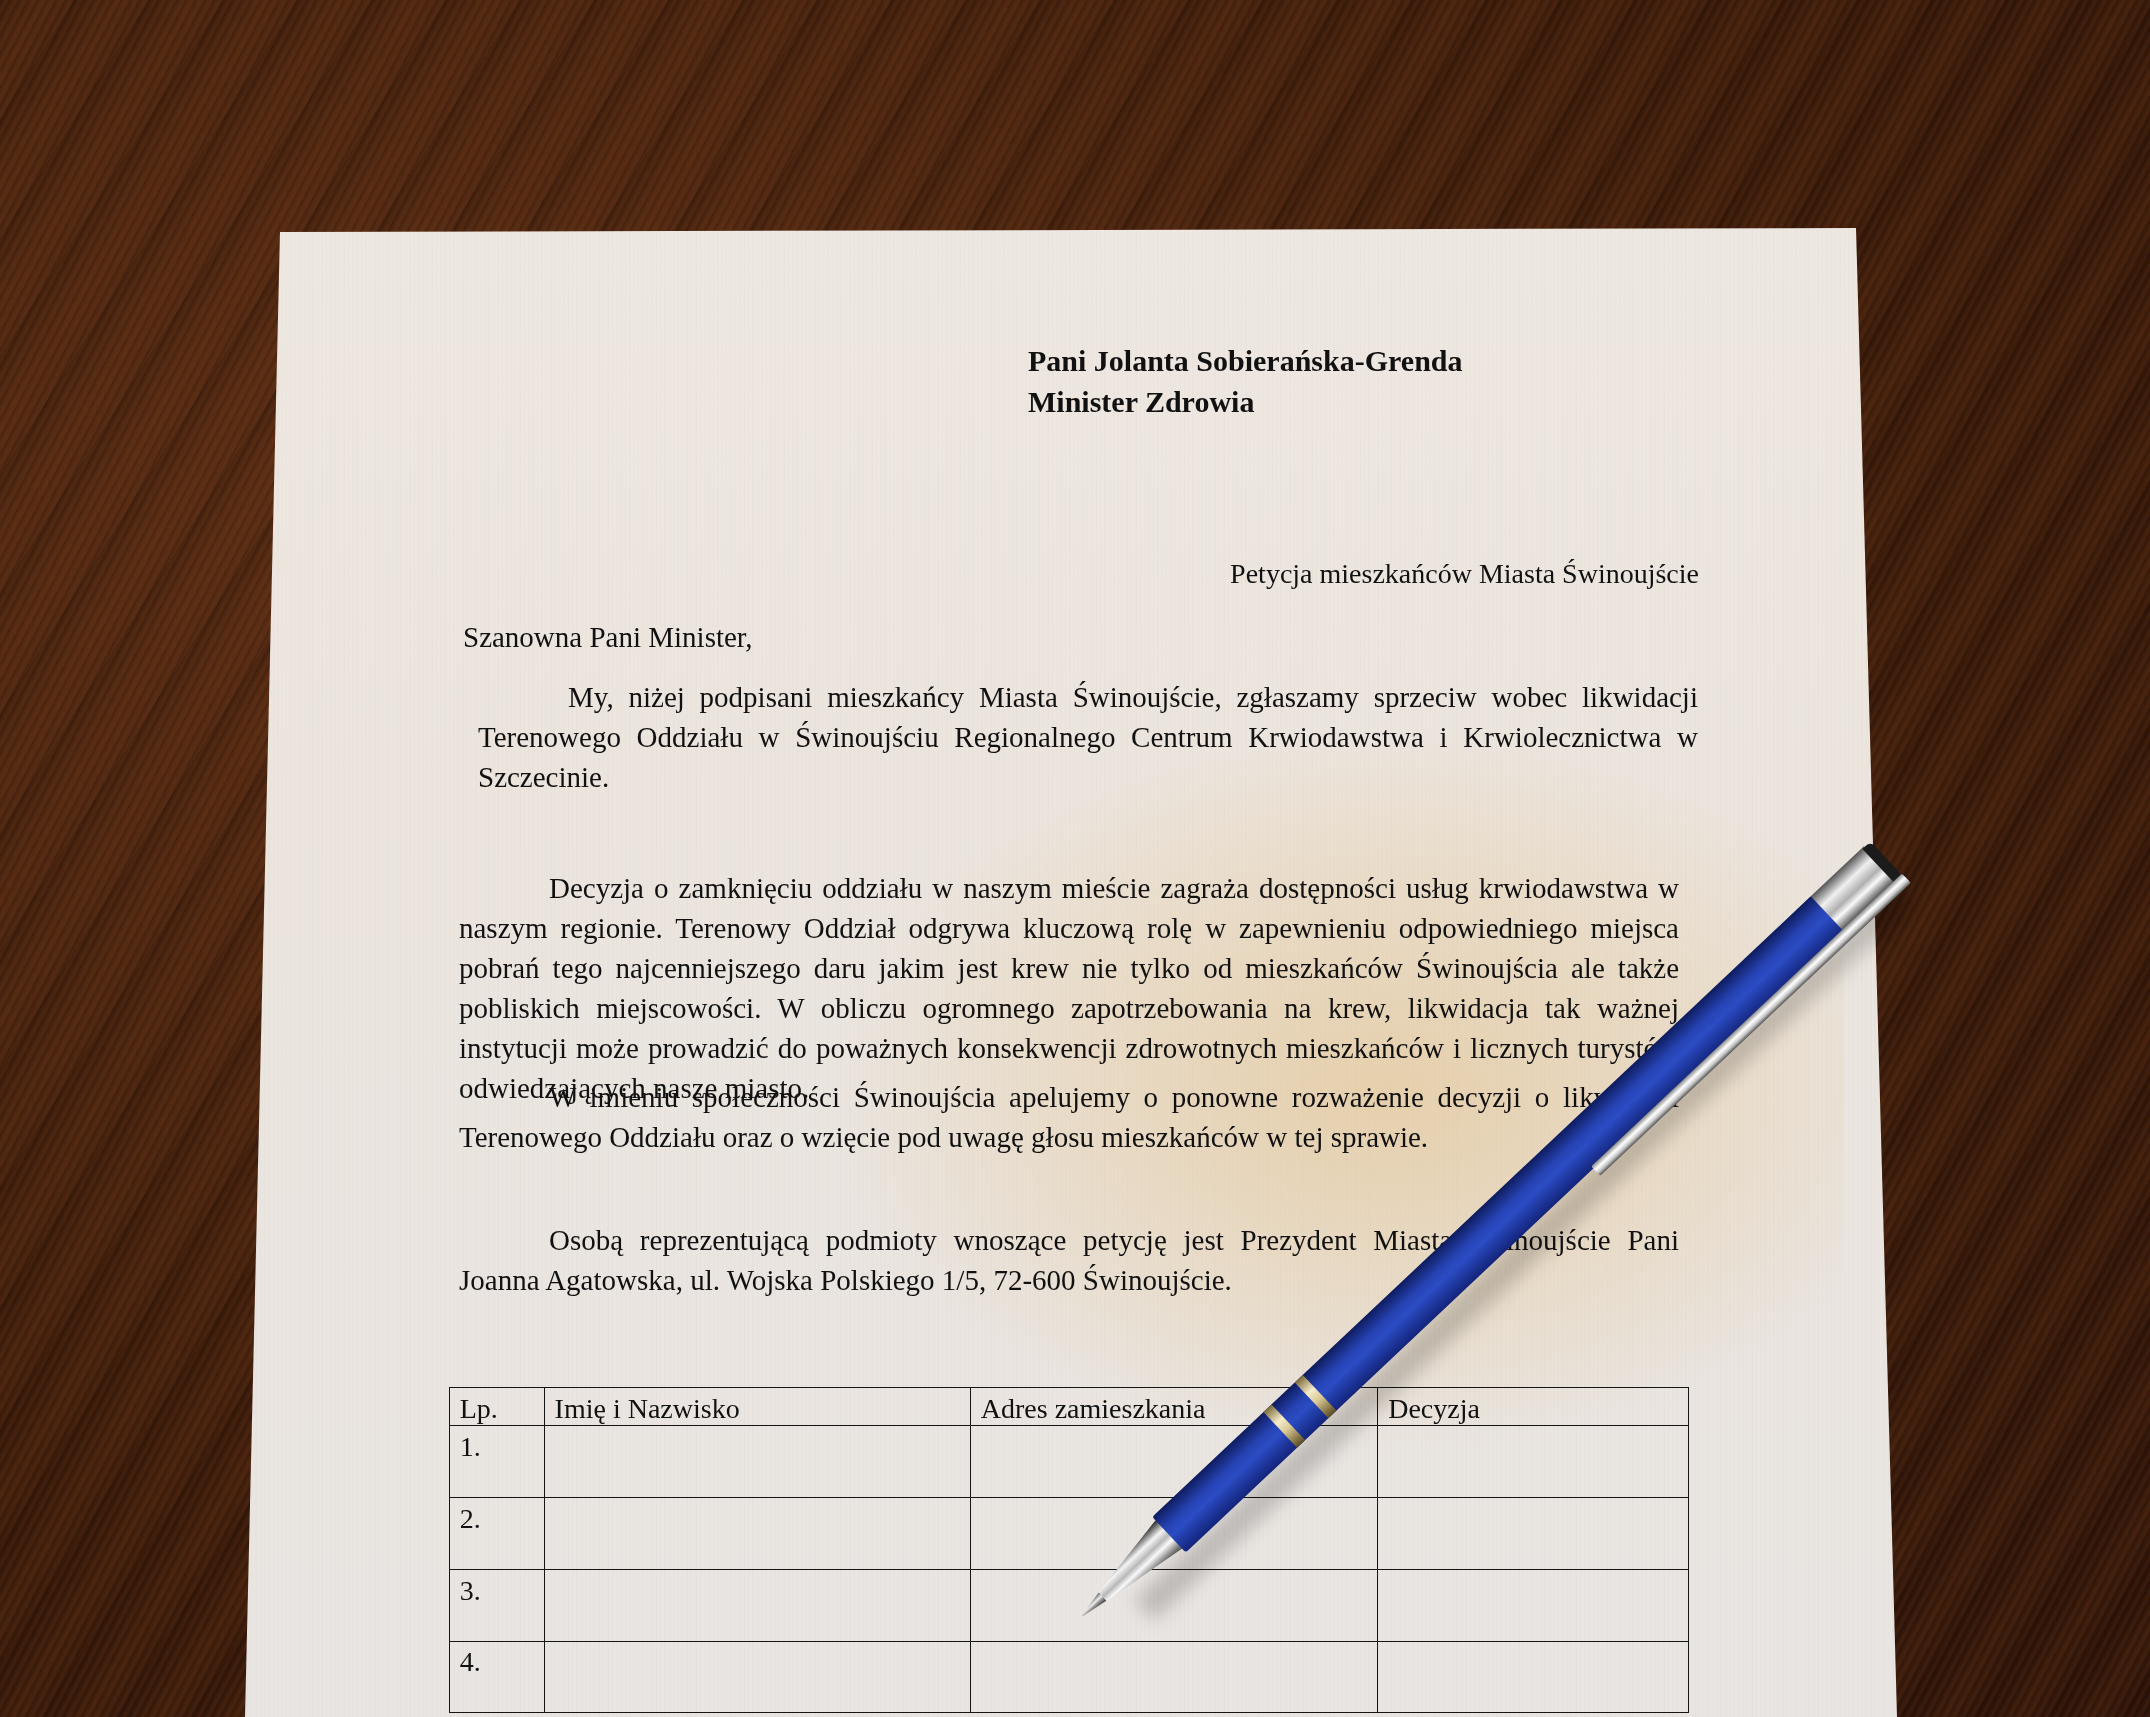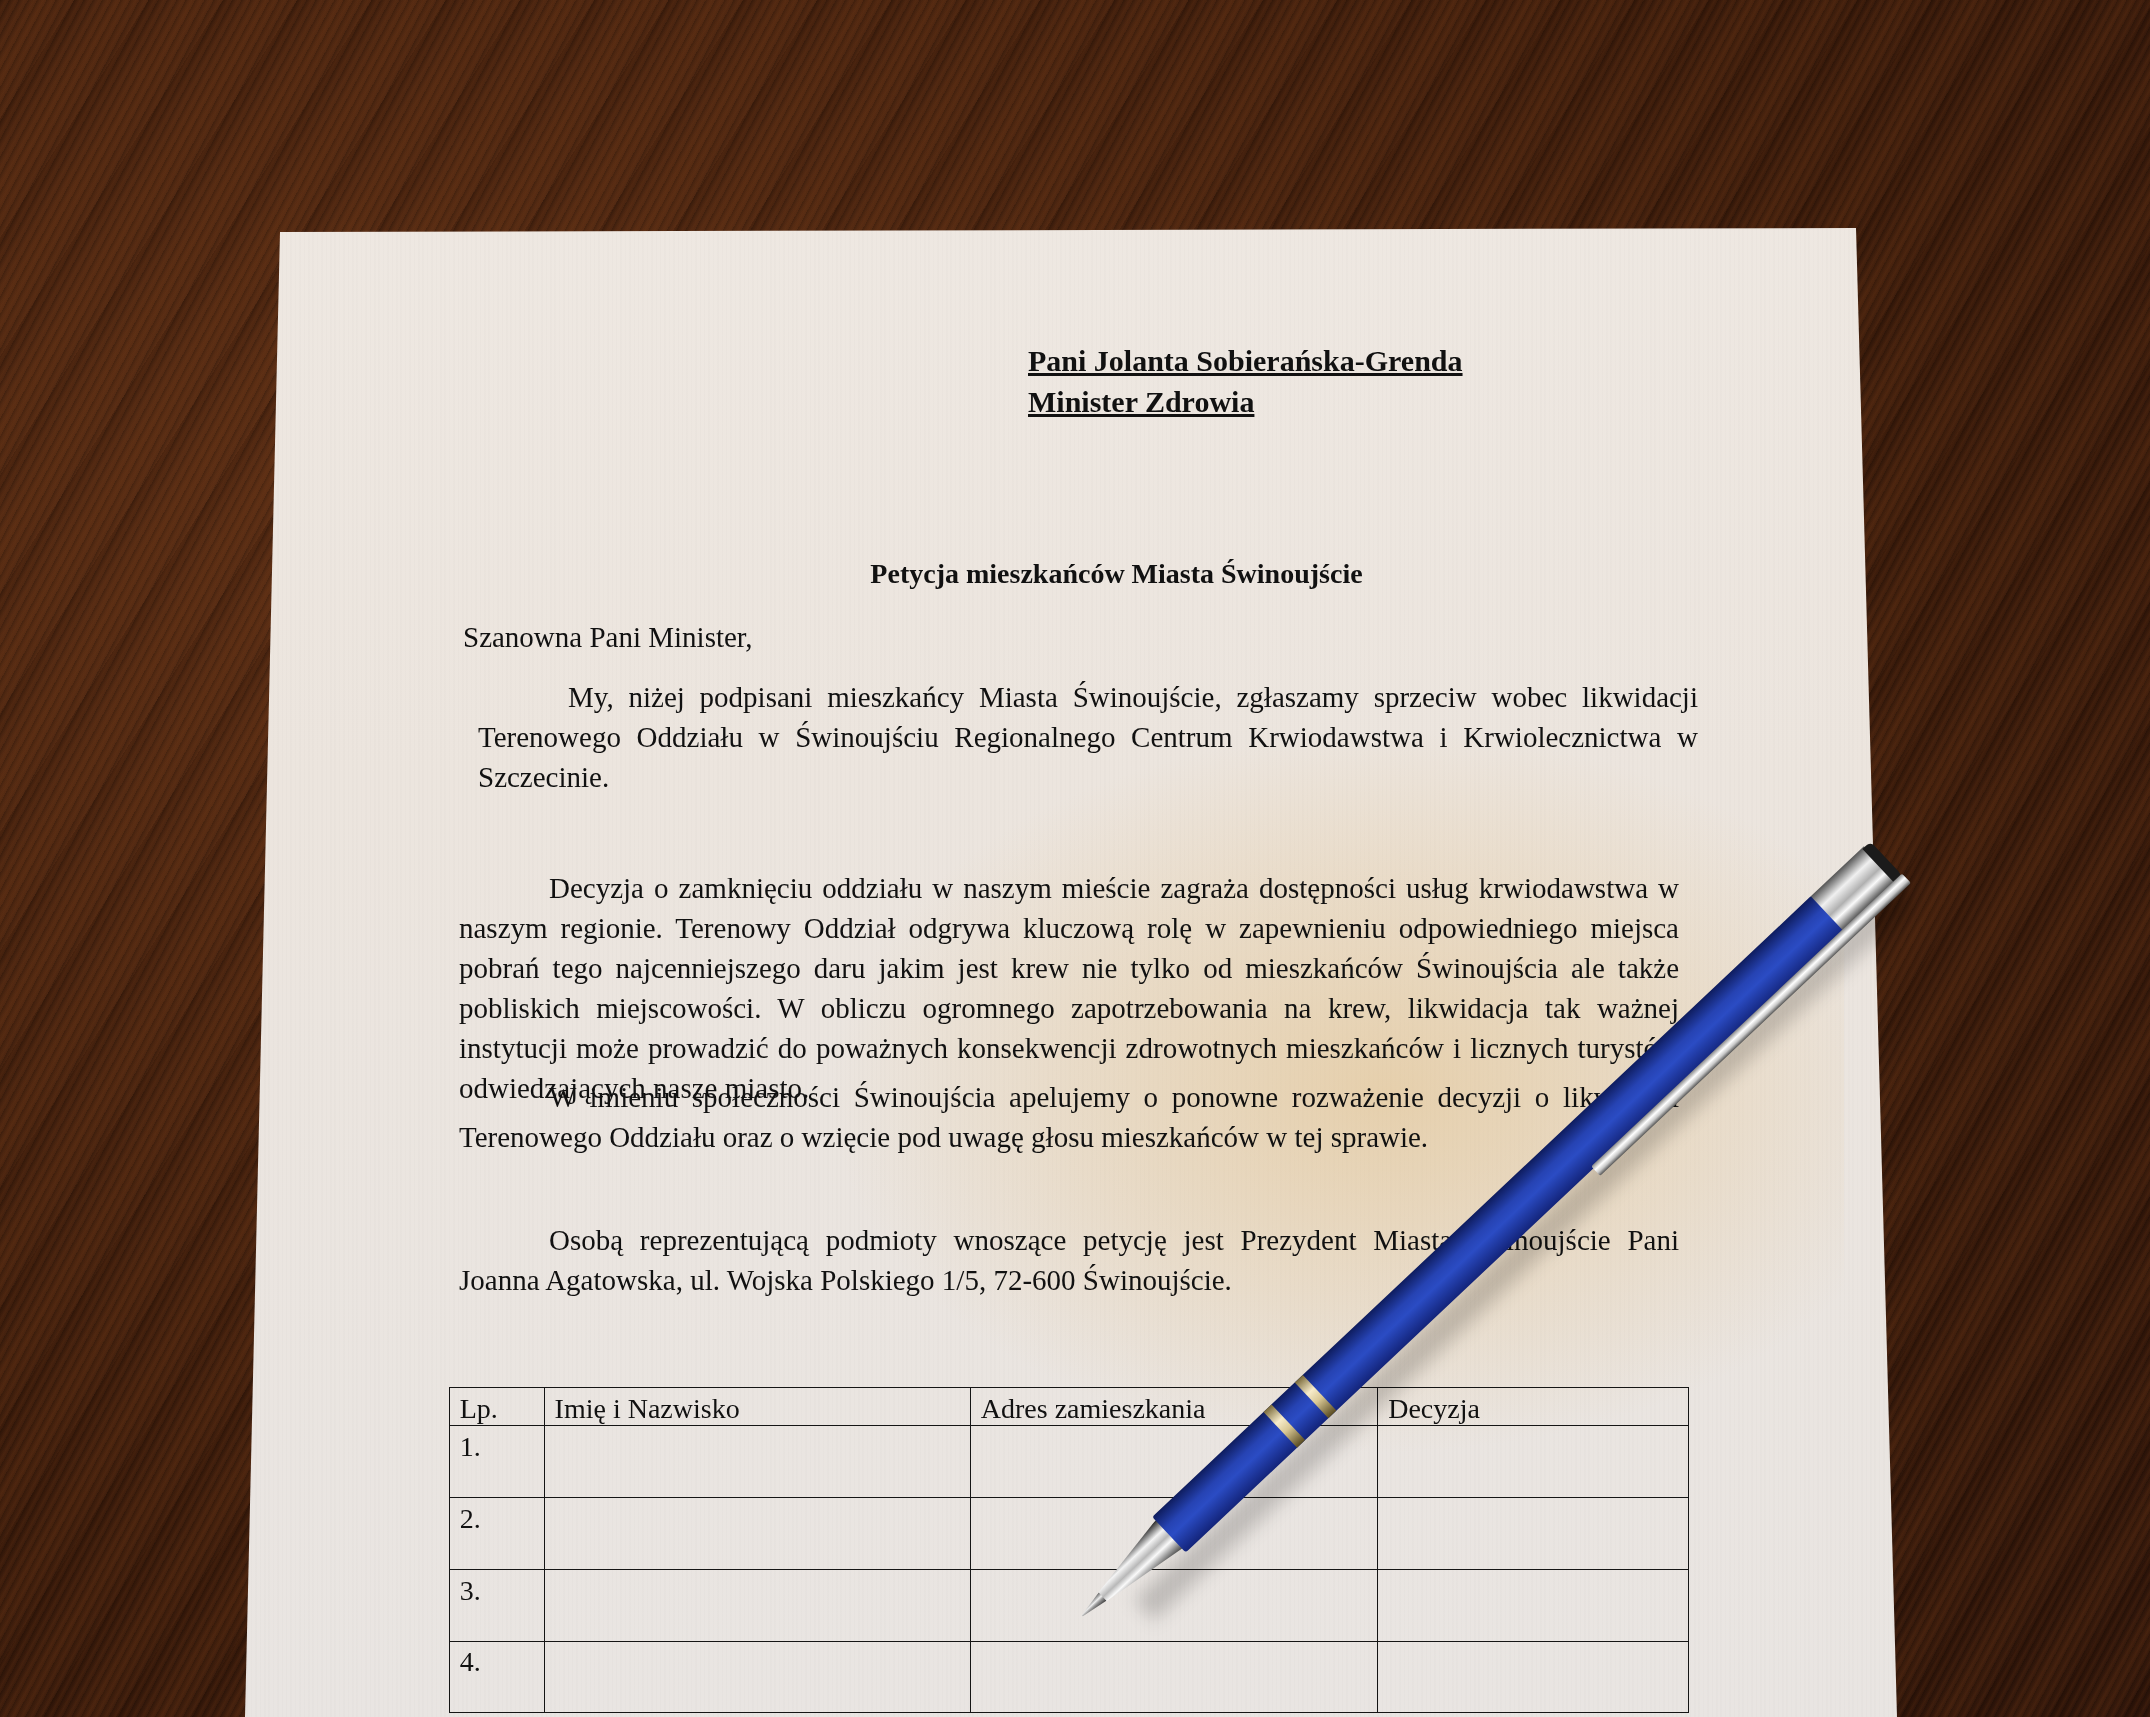--- a/index.html
+++ b/index.html
@@ -23,22 +23,22 @@
       linear-gradient(180deg, #efe9e3 0%, #ece5de 45%, #e9e5e2 100%);
   }
   .warm {
     position:absolute; left:825px; top:728px; width:1019px; height:728px;
     background: radial-gradient(ellipse at 55% 50%, rgba(226,190,130,0.55) 0%, rgba(226,190,130,0.25) 40%, rgba(226,190,130,0) 70%);
     clip-path: polygon(0 0, 100% 0, 100% 100%, 0 100%);
     pointer-events:none;
   }
   .text { position:absolute; color:#111; }
   .addr { left:1028px; top:340px; font-weight:bold; font-size:30px; line-height:41px; }
-  .addr div { white-space:nowrap;text-decoration:underline; }
-  .title { left:534px; width:1165px; text-align:center; top:558px; font-weight:bold; font-size:28px; }
+  .addr div { white-space:nowrap; }
+  .title { left:534px; width:1165px; text-align:right; top:558px; font-weight:normal; font-size:28px; }
   .salutation { left:463px; top:621px; font-size:29px; }
   .para { left:459px; width:1220px; font-size:29px; line-height:40px; text-align:justify; }
   .para .indent { display:inline-block; width:90px; }
   .p1 { top:677px;margin-left:19px; }
   .p2 { top:868px; }
   .p3 { top:1077px; }
   .p4 { top:1220px; }
   .table {
     position:absolute; left:449px; top:1387px; width:1240px;
     border-collapse:collapse; font-size:28px;

